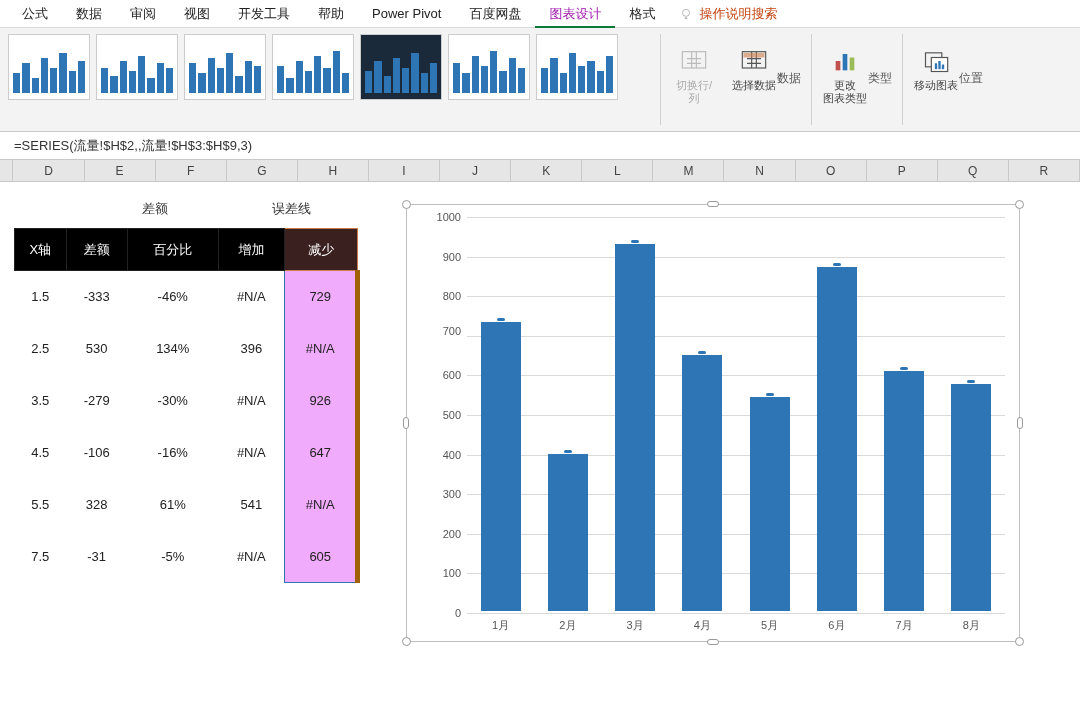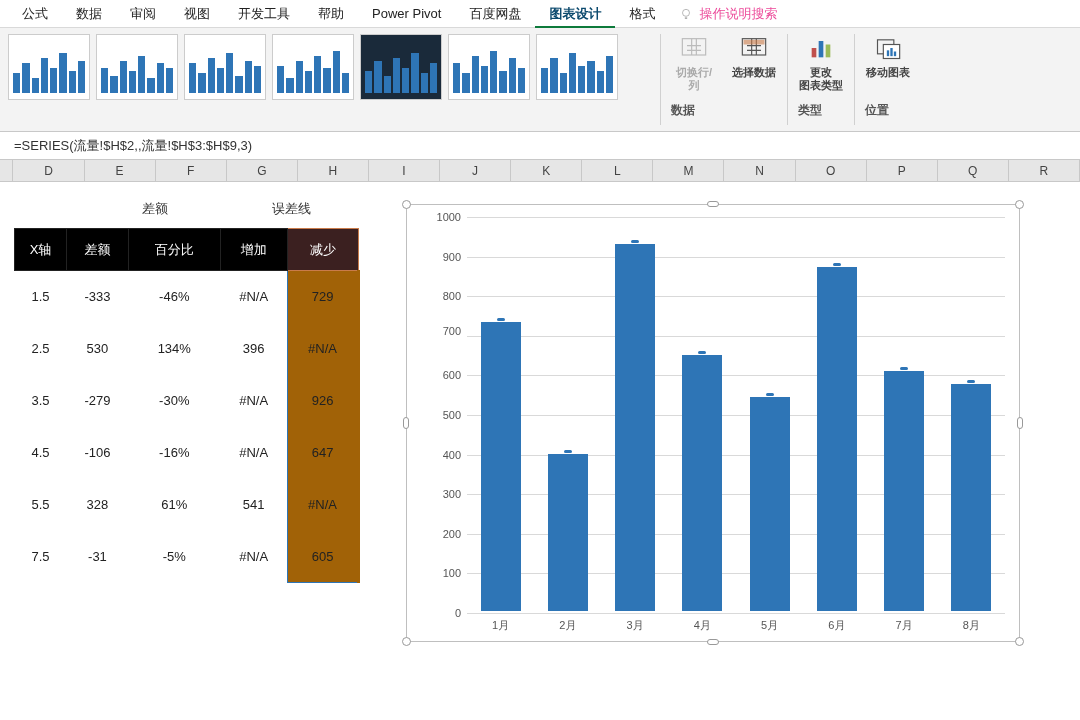--- a/index.html
+++ b/index.html
@@ -1,37 +1,37 @@
 <!DOCTYPE html>
 <html><head>
 <meta charset="utf-8">
 <style>
   * { box-sizing: border-box; margin: 0; padding: 0; font-family: "Segoe UI", "Microsoft YaHei", sans-serif; }
   body { background: #fff; width: 1080px; height: 720px; overflow: hidden; position: relative; }
 
   
   .ribbon-tabs { display: flex; align-items: center; height: 28px; padding-left: 8px; font-size: 13px; color: #222; border-bottom: 1px solid #d9d9d9; }
   .ribbon-tabs .tab { padding: 0 14px; height: 28px; line-height: 28px; cursor: pointer; }
-  .ribbon-tabs .tab.active { color: #0c4a6e; border-bottom: 2px solid #0d7a3b; font-weight: 700; }
-  .ribbon-tabs .bulb { margin-left: 10px; display: flex; align-items: center; gap: 6px; color: #ec4899; }
+  .ribbon-tabs .tab.active { color: #a21caf; border-bottom: 2px solid #0d7a3b; font-weight: 400; }
+  .ribbon-tabs .bulb { margin-left: 10px; display: flex; align-items: center; gap: 6px; color: #c2410c; }
   .ribbon-tabs .bulb svg { width: 14px; height: 14px; }
 
   
   .ribbon-body { height: 104px; background: #f3f3f3; border-bottom: 1px solid #c8c8c8; display: flex; align-items: stretch; }
   .chart-styles { flex: 0 0 660px; display: flex; flex-direction: column; }
   .style-gallery { display: flex; gap: 6px; padding: 6px 8px 0 8px; flex: 1; }
   .style-thumb { width: 82px; height: 66px; border: 1px solid #ccc; background: #fff; position: relative; cursor: pointer; }
   .style-thumb.dark { background: #1a2a3a; }
   .style-thumb .bars { position: absolute; inset: 8px 4px 6px 4px; display: flex; align-items: flex-end; gap: 2px; }
   .style-thumb .bars span { flex: 1; background: #2e75b6; }
   .style-thumb.dark .bars span { background: #2e75b6; }
   .group-label { text-align: center; font-size: 12px; color: #555; padding: 4px 0 6px 0; }
   .vdiv { width: 1px; background: #d0d0d0; margin: 6px 0; }
 
-  .ribbon-group { display: flex; flex-direction: column; align-items: flex-start; justify-content: space-between; padding: 6px 10px 6px 10px; font-weight: bold; }
+  .ribbon-group { display: flex; align-items: center; justify-content: space-between; padding: 6px 10px 6px 10px; }
   .ribbon-btns { display: flex; gap: 14px; align-items: flex-start; height: 66px; }
   .ribbon-btn { display: flex; flex-direction: column; align-items: center; justify-content: flex-start; font-size: 11px; color: #444; cursor: pointer; width: 46px; }
   .ribbon-btn.disabled { color: #aaa; }
   .ribbon-btn .icn { width: 28px; height: 28px; margin-bottom: 4px; }
   .ribbon-btn .lbl { text-align: center; line-height: 1.2; }
 
   
   .formula-bar { height: 28px; border-bottom: 1px solid #c8c8c8; display: flex; align-items: center; padding: 0 14px; font-size: 13px; color: #333; }
 
   
@@ -42,21 +42,21 @@
   .sheet { position: relative; height: 494px; }
   .label-top { position: absolute; top: 18px; font-size: 13px; color: #333; }
   .label-diff { left: 142px; }
   .label-err { left: 272px; }
 
   
   .data-table { position: absolute; left: 14px; top: 46px; width: 346px; border-collapse: collapse; font-size: 13px; }
   .data-table th { background: #000; color: #fff; font-weight: 400; height: 42px; border: 1px solid #222; }
   .data-table th.sel { background: #3b2020; border: 1.5px solid #c97b4a; }
   .data-table td { text-align: center; height: 52px; color: #222; }
-  .data-table td.sel { background: #a16207; border-left: 1px solid #2e75b6; border-right: 3px solid #a16207; }
+  .data-table td.sel { background: #f0abfc; border-left: 1px solid #2e75b6; border-right: 5px solid #a16207; }
   .data-table tr:last-child td.sel { border-bottom: 1px solid #2e75b6; }
 
   
   .chart-obj { position: absolute; left: 406px; top: 22px; width: 614px; height: 438px; border: 1px solid #bfbfbf; background: #fff; }
   .chart-handle { position: absolute; width: 9px; height: 9px; background: #fff; border: 1px solid #999; border-radius: 50%; }
   .chart-handle.side { width: 12px; height: 6px; border-radius: 3px; }
   .chart-handle.sidev { width: 6px; height: 12px; border-radius: 3px; }
 
   .plot { position: absolute; left: 24px; top: 12px; right: 14px; bottom: 30px; }
   .ytick { position: absolute; left: -4px; font-size: 11px; color: #555; transform: translateY(-50%); text-align: right; width: 34px; }

